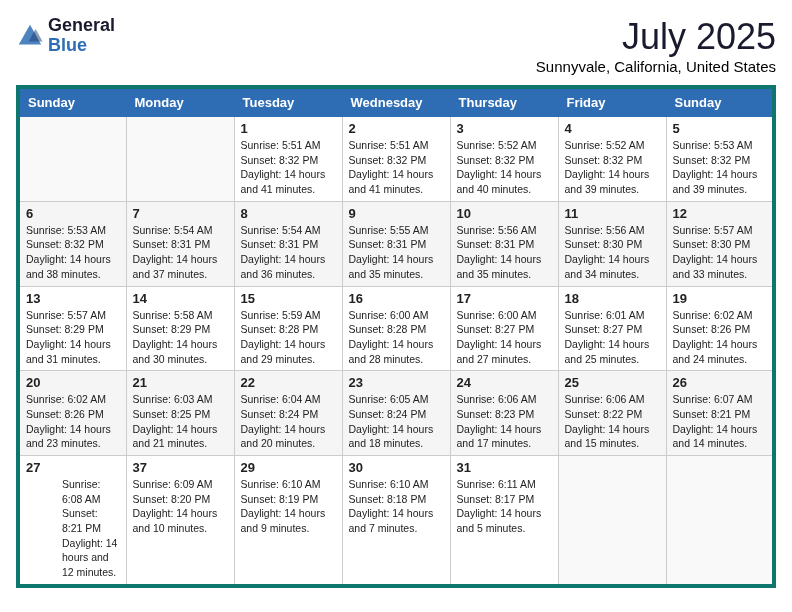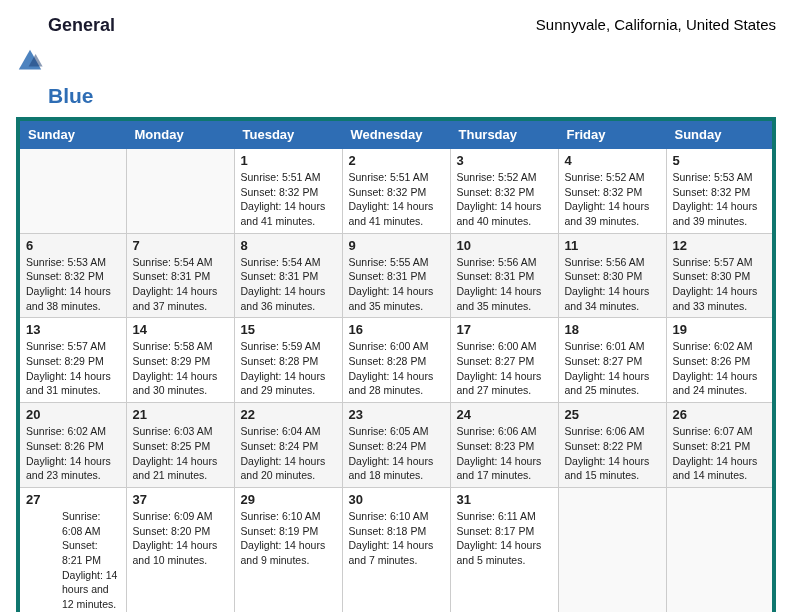--- a/index.html
+++ b/index.html
@@ -18,29 +18,28 @@
     }
     .logo {
       display: flex;
       align-items: center;
       gap: 4px;
     }
     .logo-text {
       display: flex;
       flex-direction: column;
       line-height: 1.1;
-      gap: 48px;
     }
     .logo-general {
       font-size: 18px;
       font-weight: bold;
       color: #1a1a2e;
     }
     .logo-blue {
-      font-size: 21px;
+      font-size: 18px;
       font-weight: bold;
       color: #2e6db4;
     }
     .logo-icon {
       width: 28px;
       height: 28px;
     }
     .title-block {
       text-align: right;
     }
@@ -105,20 +104,21 @@
     <svg class="logo-icon" viewBox="0 0 40 40" xmlns="http://www.w3.org/2000/svg">
       <polygon points="20,4 36,32 4,32" fill="#2e6db4" opacity="0.85"></polygon>
       <polygon points="28,10 38,28 18,28" fill="#1a3a6e" opacity="0.5"></polygon>
     </svg>
     <div class="logo-text">
       <span class="logo-general">General</span>
       <span class="logo-blue">Blue</span>
     </div>
   </div>
   <div class="title-block">
+    <div class="month-title">July 2025</div>
     <div class="location-title">Sunnyvale, California, United States</div>
   </div>
 </div>
 
 <table class="calendar">
   <thead>
     <tr>
     <th>Sunday</th>
         <th>Monday</th>
         <th>Tuesday</th>

